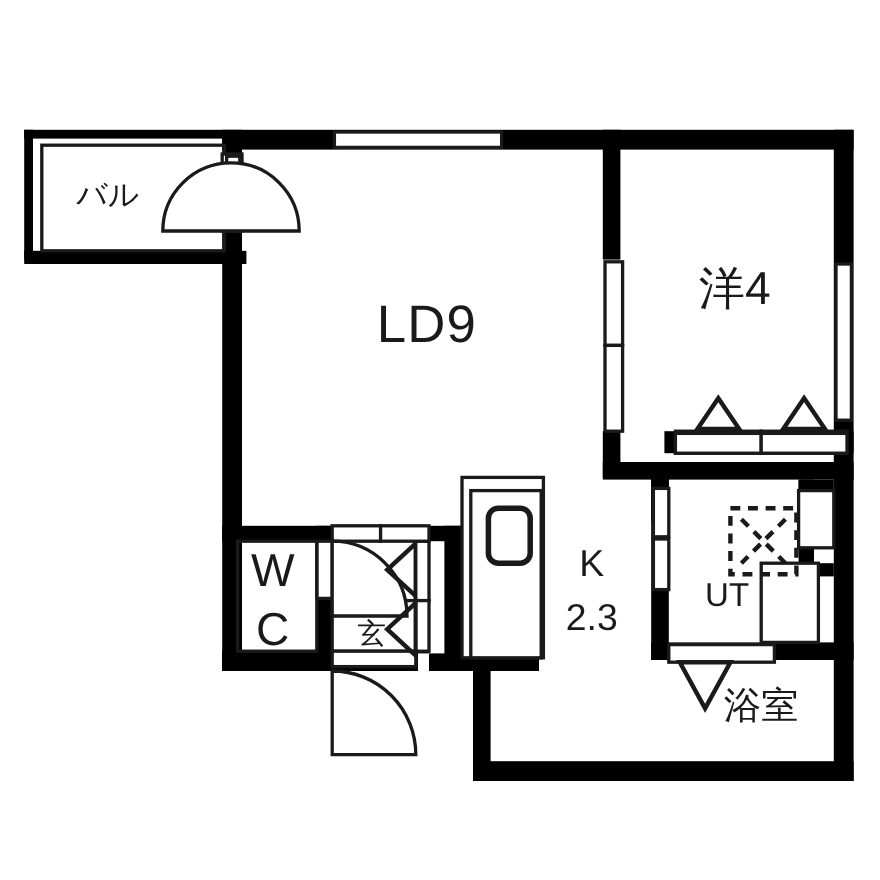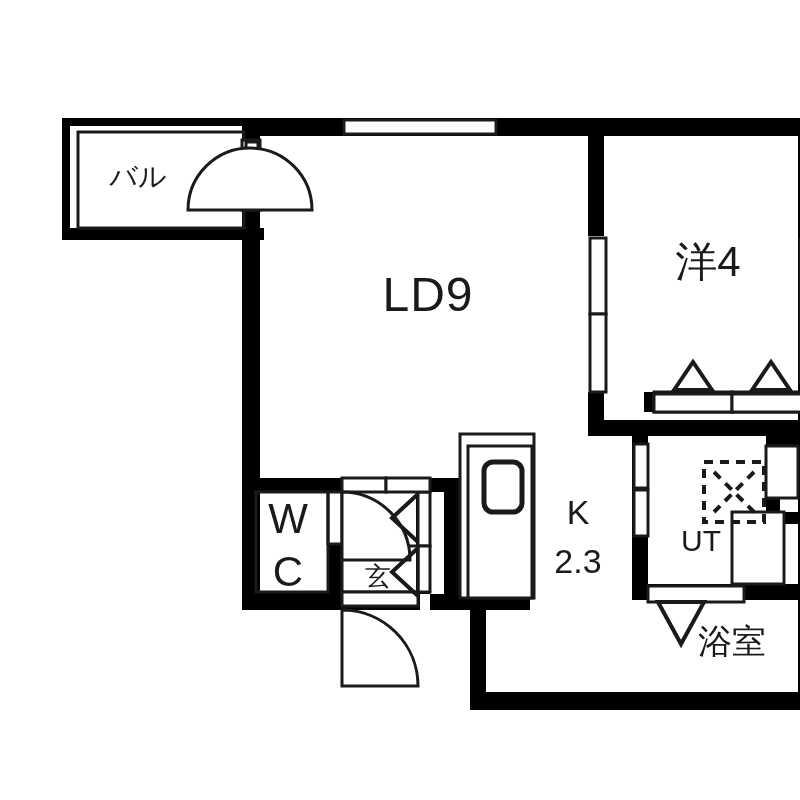--- a/index.html
+++ b/index.html
@@ -11,21 +11,20 @@
     width: 800px;
     height: 800px;
     font-family: "Liberation Sans", sans-serif;
     overflow: hidden;
   }
   #floorplan-root {
     position: relative;
     width: 655px;
     height: 800px;
     background: #ffffff;
-    margin-left: 40px;
   }
   #floorplan-svg {
     position: absolute;
     left: 0;
     top: 0;
     width: 800px;
     height: 800px;
     display: block;
   }
   .room-label {

